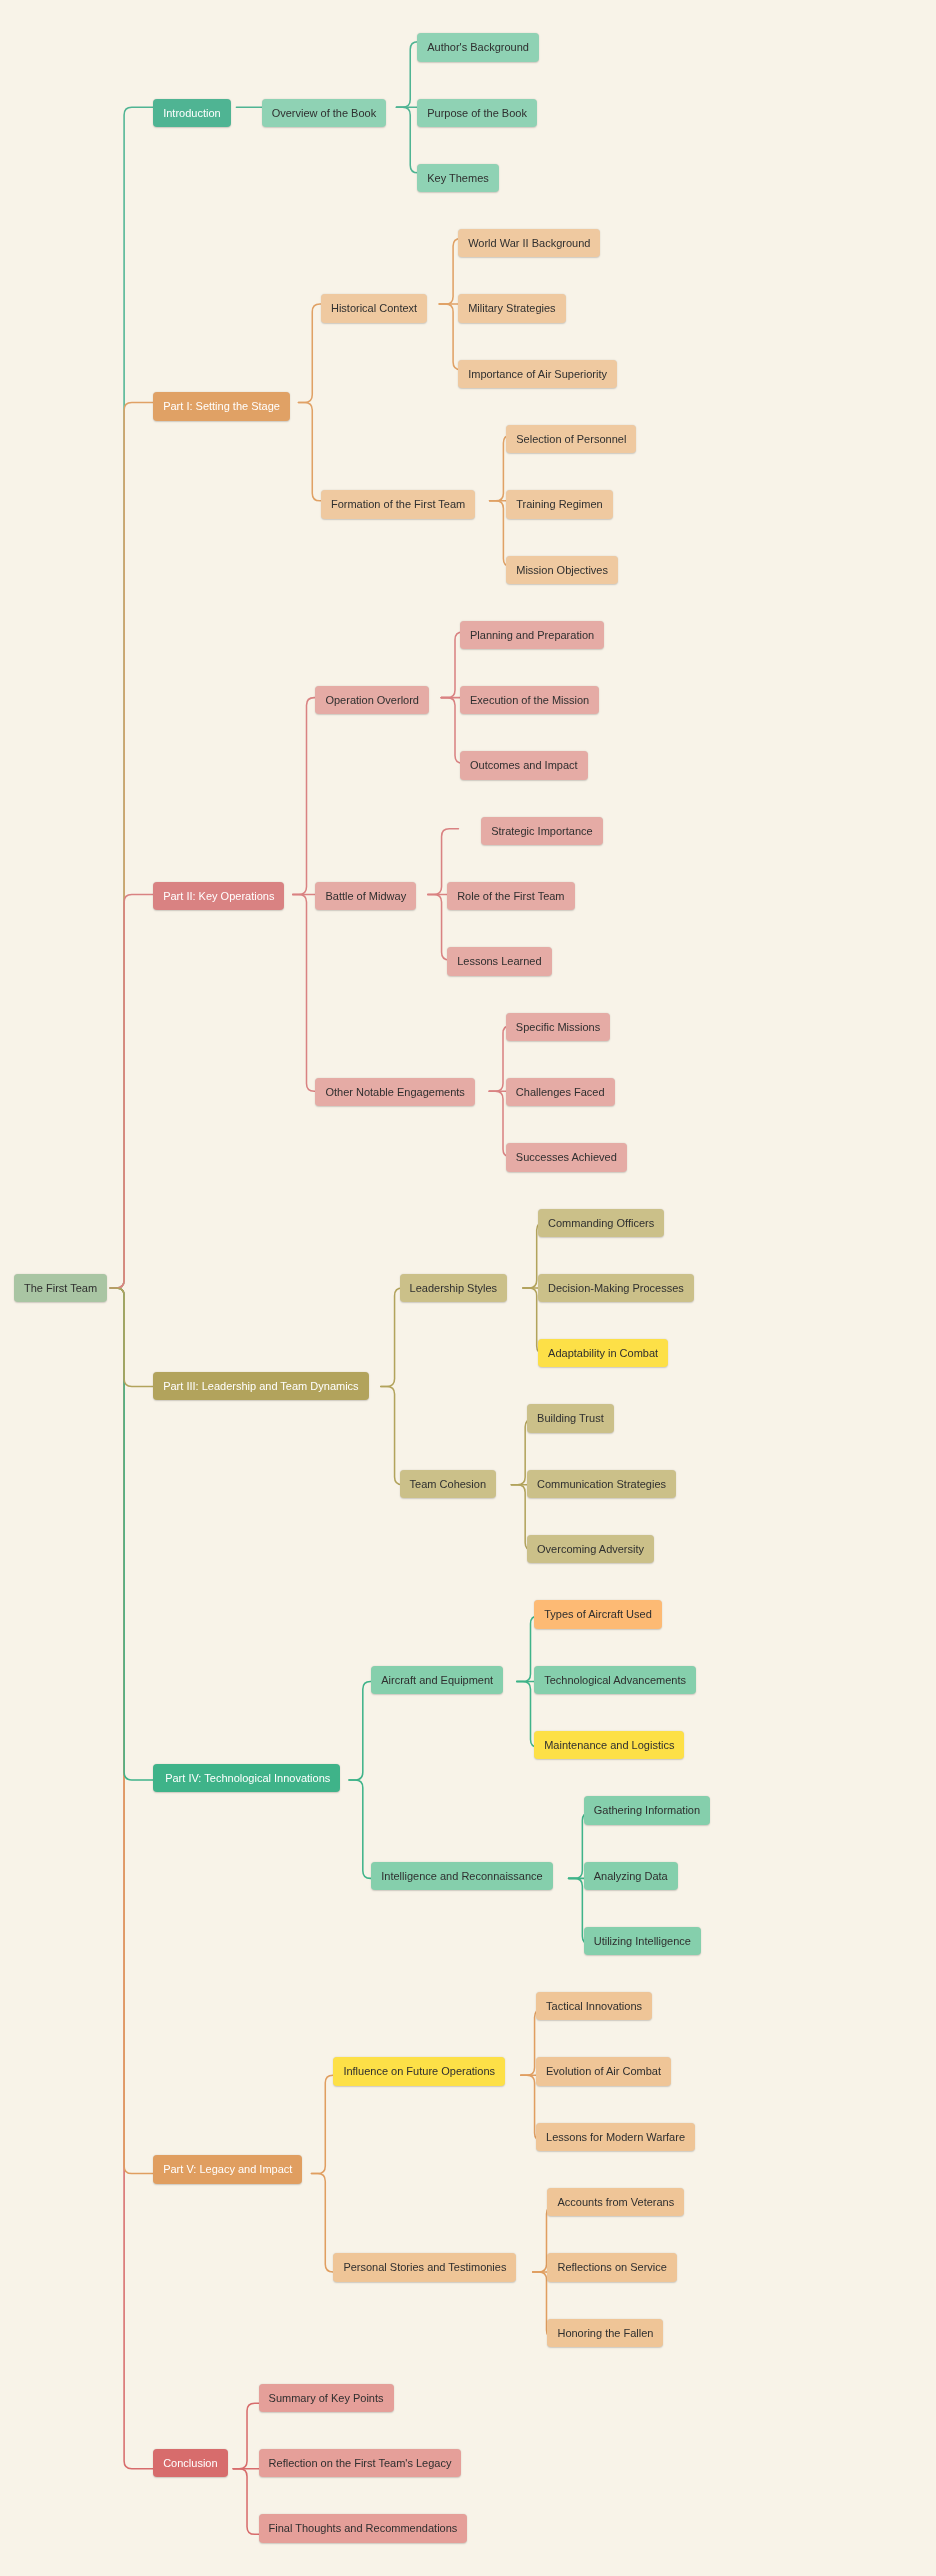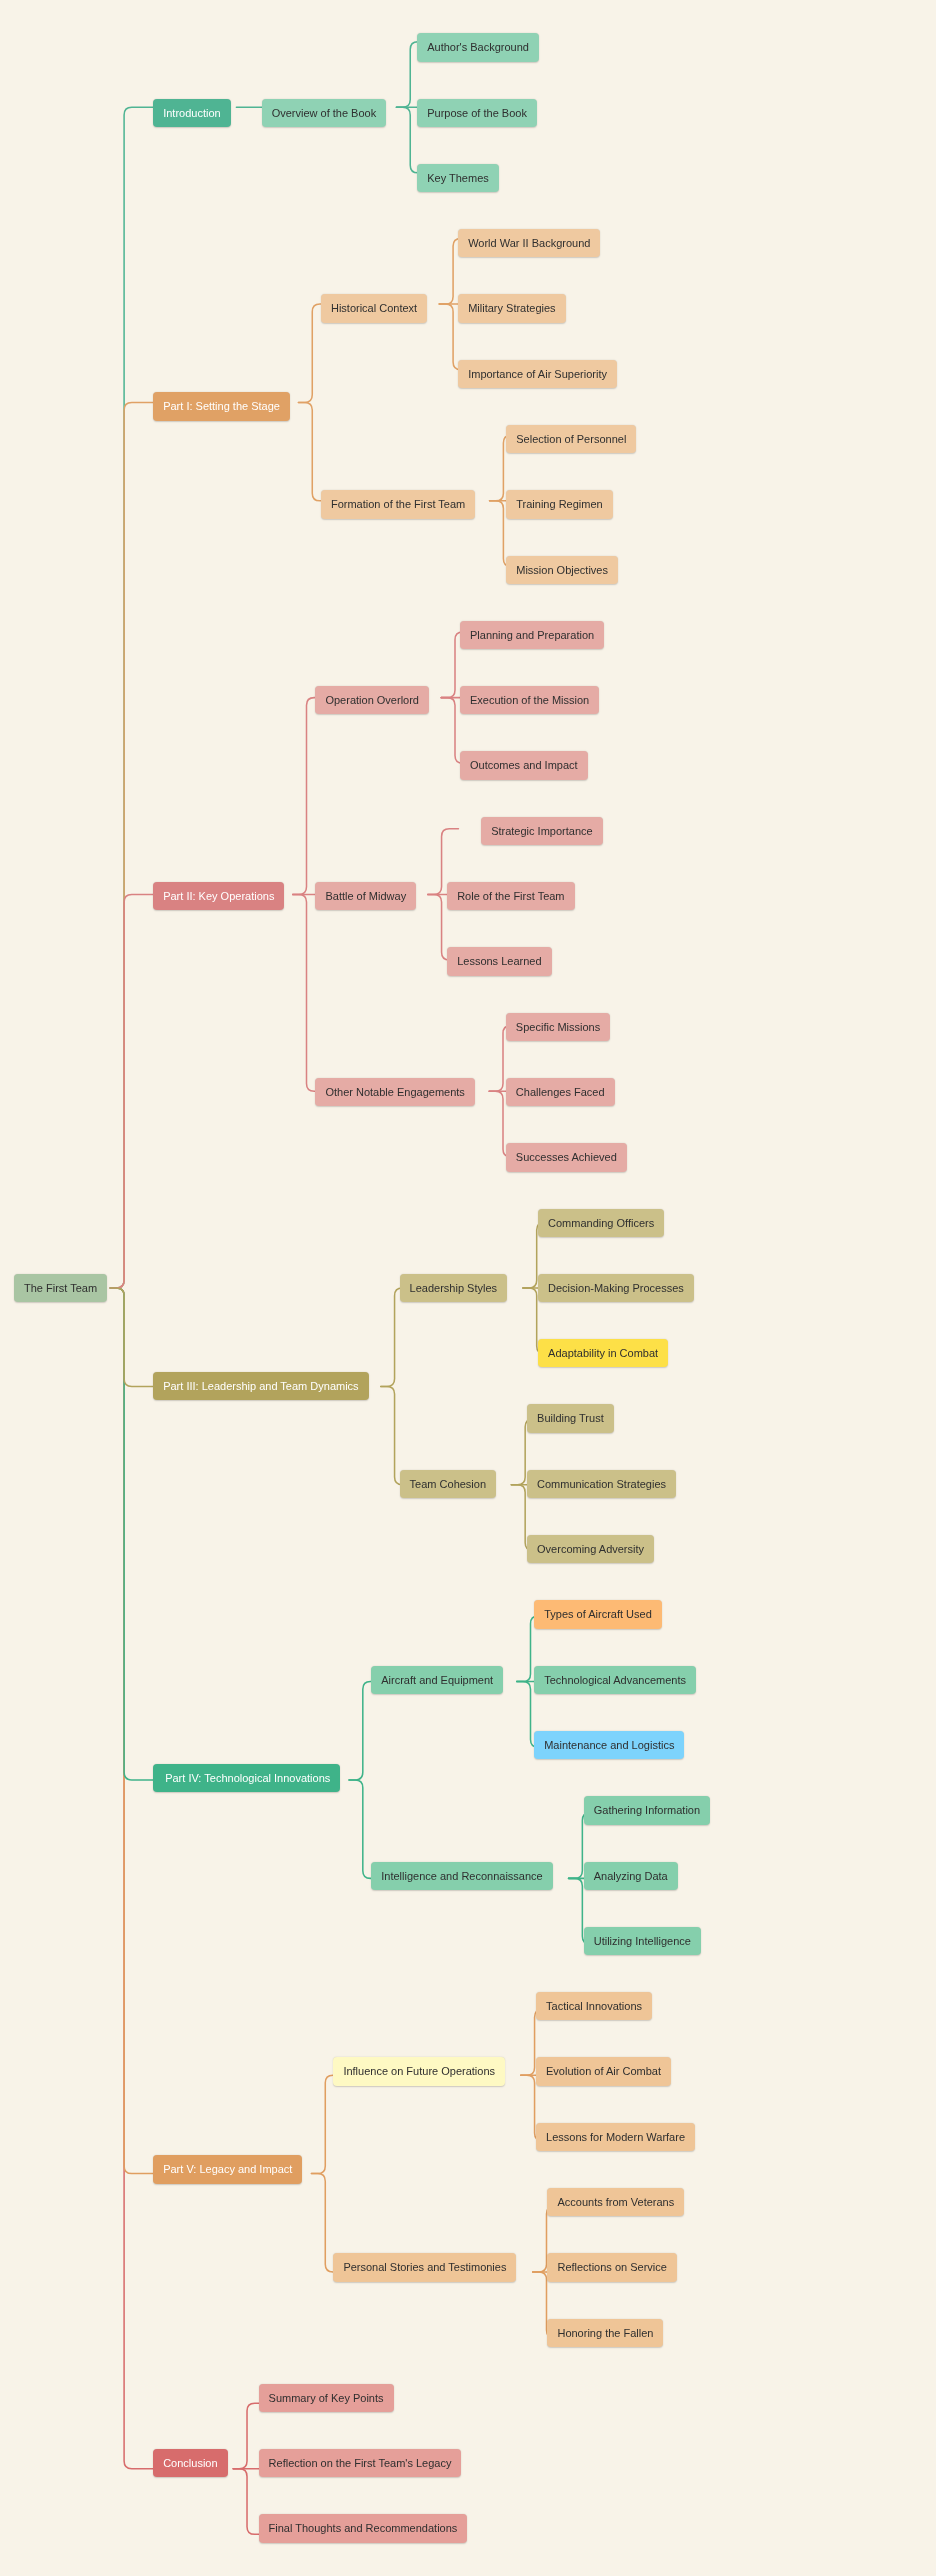--- a/index.html
+++ b/index.html
@@ -254,21 +254,21 @@
             <div class="branch">
               <div class="node" style="background: rgb(133, 207, 172); color: rgb(47, 47, 47);">Aircraft and Equipment</div>
               <div class="children">
                 <div class="branch">
                   <div class="node" style="background: #fdba74; color: rgb(47, 47, 47);">Types of Aircraft Used</div>
                 </div>
                 <div class="branch">
                   <div class="node" style="background: rgb(133, 207, 172); color: rgb(47, 47, 47);">Technological Advancements</div>
                 </div>
                 <div class="branch">
-                  <div class="node" style="background: #7dd3fc; color: rgb(47, 47, 47);">Maintenance and Logistics</div>
+                  <div class="node" style="background: #fde047; color: rgb(47, 47, 47);">Maintenance and Logistics</div>
                 </div>
               </div>
             </div>
             <div class="branch">
               <div class="node" style="background: rgb(133, 207, 172); color: rgb(47, 47, 47);">Intelligence and Reconnaissance</div>
               <div class="children">
                 <div class="branch">
                   <div class="node" style="background: rgb(133, 207, 172); color: rgb(47, 47, 47);">Gathering Information</div>
                 </div>
                 <div class="branch">
@@ -278,21 +278,21 @@
                   <div class="node" style="background: rgb(133, 207, 172); color: rgb(47, 47, 47);">Utilizing Intelligence</div>
                 </div>
               </div>
             </div>
           </div>
         </div>
         <div class="branch">
           <div class="node" style="background: rgb(224, 158, 96); color: rgb(255, 255, 255);">Part V: Legacy and Impact</div>
           <div class="children">
             <div class="branch">
-              <div class="node" style="background: #fef9c3; color: rgb(47, 47, 47);">Influence on Future Operations</div>
+              <div class="node" style="background: #fde047; color: rgb(47, 47, 47);">Influence on Future Operations</div>
               <div class="children">
                 <div class="branch">
                   <div class="node" style="background: rgb(239, 197, 151); color: rgb(47, 47, 47);">Tactical Innovations</div>
                 </div>
                 <div class="branch">
                   <div class="node" style="background: rgb(239, 197, 151); color: rgb(47, 47, 47);">Evolution of Air Combat</div>
                 </div>
                 <div class="branch">
                   <div class="node" style="background: rgb(239, 197, 151); color: rgb(47, 47, 47);">Lessons for Modern Warfare</div>
                 </div>

